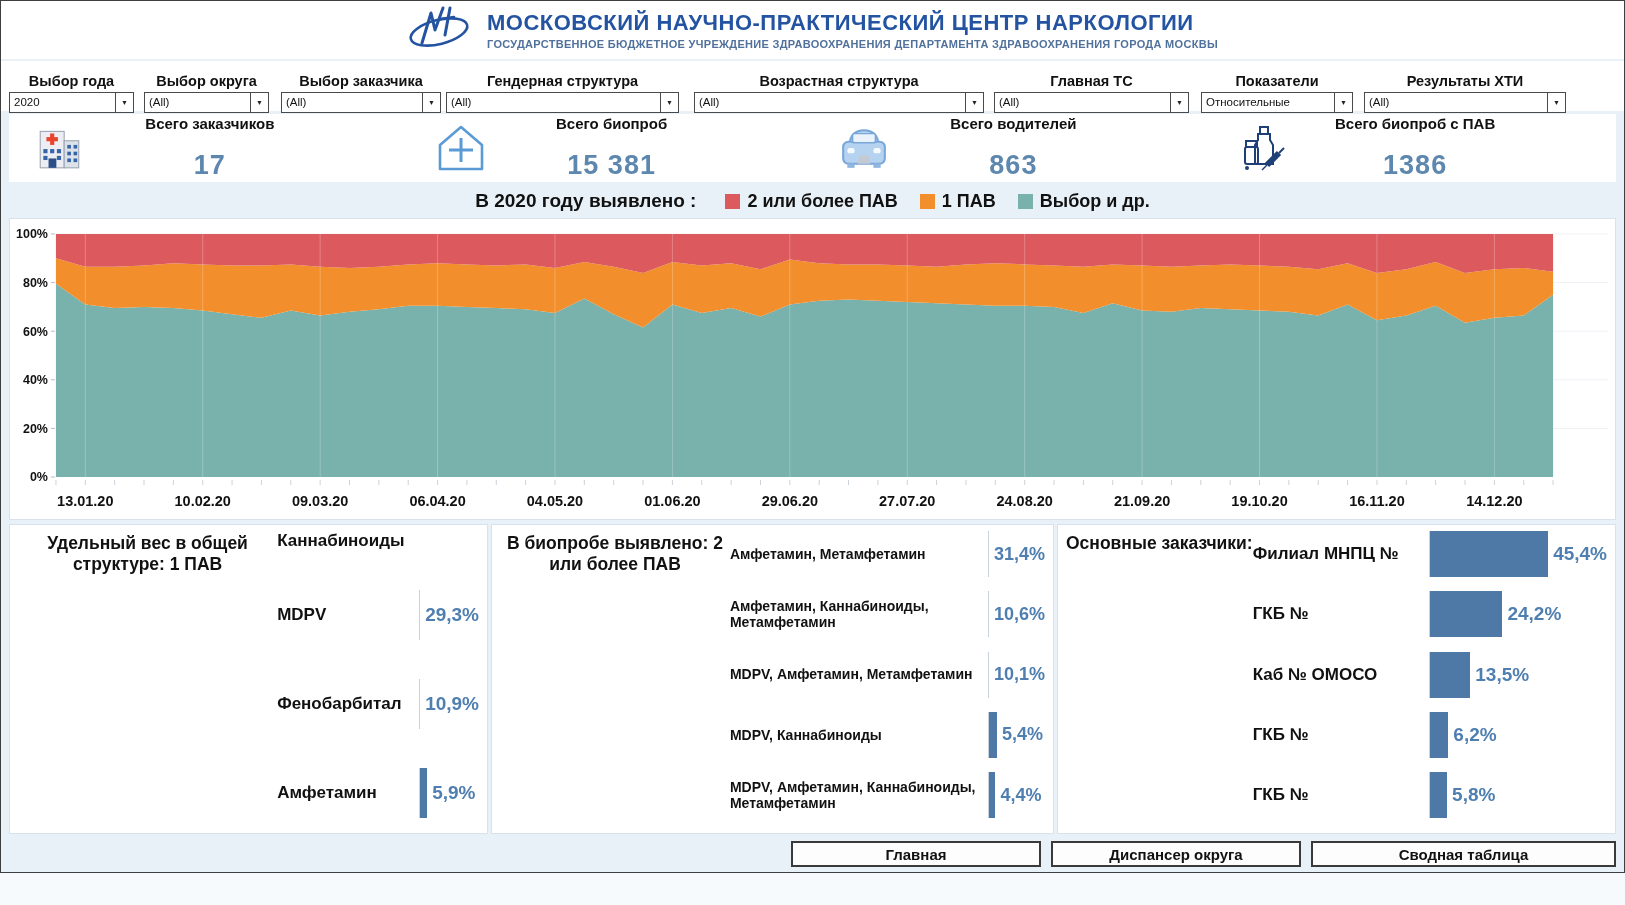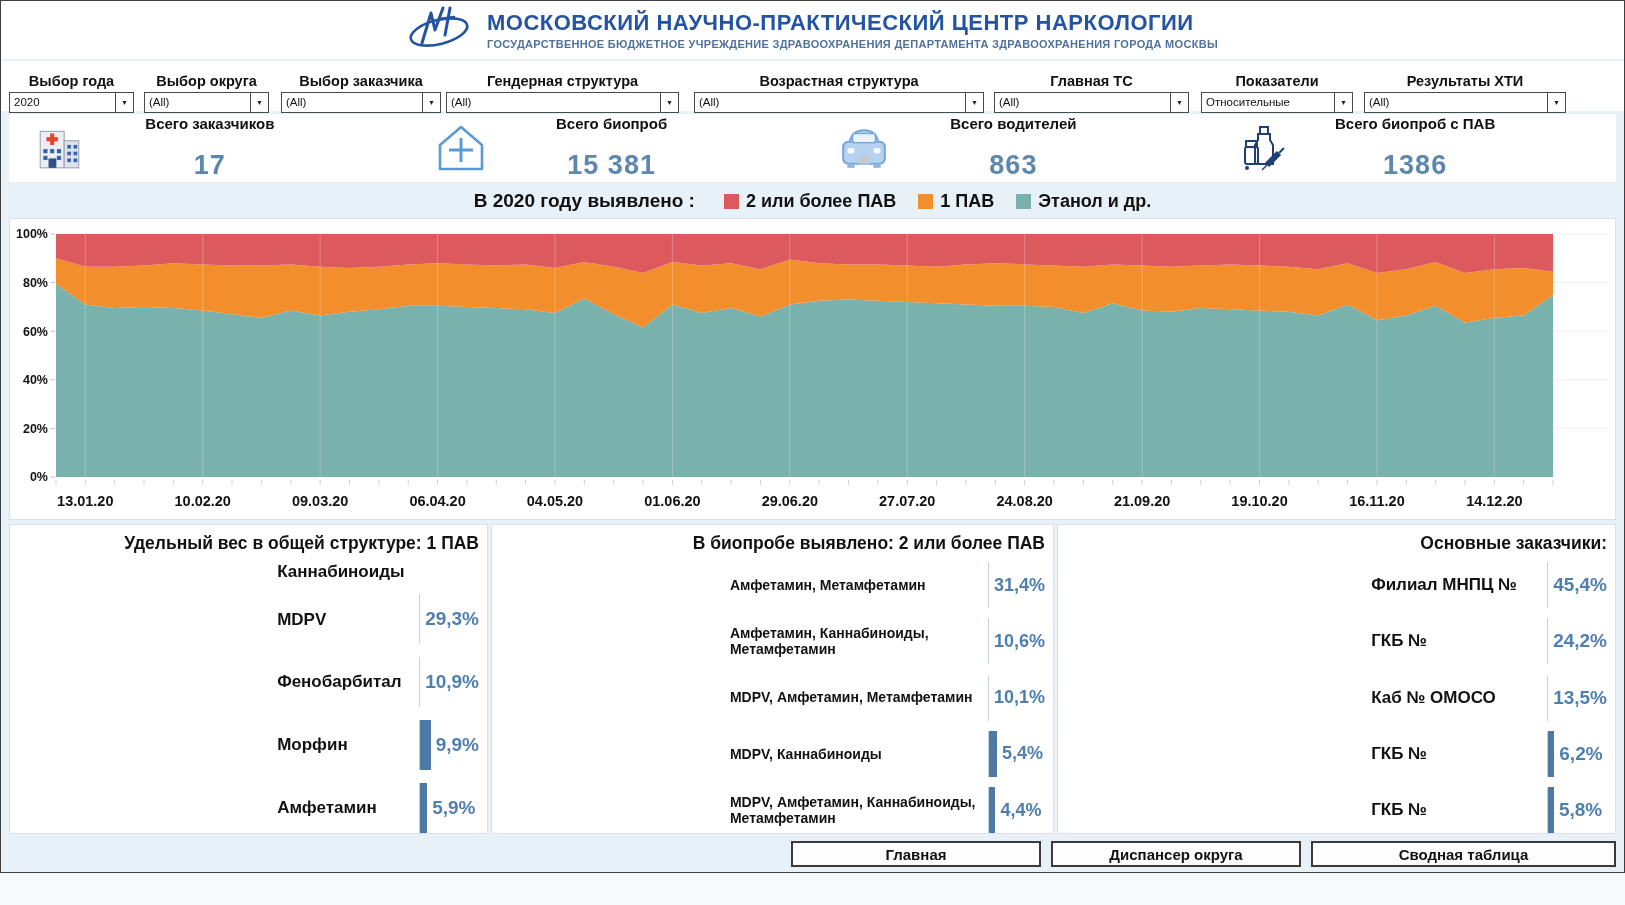--- a/index.html
+++ b/index.html
@@ -57,21 +57,21 @@
   .legend { display:flex; align-items:center; gap:22px; }
   .legend-item { display:flex; align-items:center; gap:7px; cursor:pointer; }
   .swatch { width:15px; height:15px; display:inline-block; }
   .legend-label { font-size:18px; font-weight:bold; }
   .chart-panel {
     margin:0 8px; height:302px; background:#fff; border:1px solid #d9e2ec;
   }
   .chart-panel svg { display:block; width:100%; height:100%; }
   
   .panels { display:flex; gap:3px; margin:4px 8px 0 8px; height:310px; }
-  .panel { background:#fff; border:1px solid #d9e2ec; padding:6px 8px 0 8px; display:flex; flex-direction:column;align-items:flex-end; }
+  .panel { background:#fff; border:1px solid #d9e2ec; padding:6px 8px 15px 8px; display:flex; flex-direction:row; }
   .panel-title { text-align:center; font-size:17.5px; font-weight:bold; margin:2px 0 8px 0; }
   .rows { flex:1; display:flex; flex-direction:column; justify-content:space-between; }
   .brow { display:flex; align-items:center; }
   .brow-label { font-weight:bold; line-height:1.15; padding-right:6px; }
   .track { flex:1; align-self:stretch; border-left:1px solid #c9d1da; display:flex; align-items:center; }
   .bar { background:#4e79a7; }
   .pct { margin-left:5px; font-weight:bold; color:#4f7fb0; white-space:nowrap; }
   
   .navrow { display:flex; justify-content:flex-end; gap:10px; margin:7px 8px 0 0; }
   .nav-btn {
@@ -234,21 +234,21 @@
         <span class="legend-item">
           <span class="swatch" style="background: rgb(220, 90, 94);"></span>
           <span class="legend-label">2 или более ПАВ</span>
         </span>
         <span class="legend-item">
           <span class="swatch" style="background: rgb(242, 142, 43);"></span>
           <span class="legend-label">1 ПАВ</span>
         </span>
         <span class="legend-item">
           <span class="swatch" style="background: rgb(121, 177, 172);"></span>
-          <span class="legend-label">Этанол и др.</span>
+          <span class="legend-label">Выбор и др.</span>
         </span>
       </div>
   </div>
 
   <div class="chart-panel">
     <svg id="area-svg" preserveAspectRatio="none" viewBox="0 0 1607 300">
         <line x1="46" x2="1600" y1="209.4" y2="209.4" stroke="#eef1f5" stroke-width="1"></line>
         <line x1="46" x2="1600" y1="160.8" y2="160.8" stroke="#eef1f5" stroke-width="1"></line>
         <line x1="46" x2="1600" y1="112.19999999999999" y2="112.19999999999999" stroke="#eef1f5" stroke-width="1"></line>
         <line x1="46" x2="1600" y1="63.599999999999994" y2="63.599999999999994" stroke="#eef1f5" stroke-width="1"></line>
@@ -364,27 +364,20 @@
             </div>
           </div>
           <div class="brow">
             <div class="brow-label" style="width: 142px; font-size: 17px;">Фенобарбитал</div>
             <div class="track">
               <div class="bar" style="height: 50px; width: 22.2449%; background: rgb(78, 121, 167);"></div>
               <span class="pct" style="font-size: 19px; color: rgb(79, 127, 176);">10,9%</span>
             </div>
           </div>
           <div class="brow">
-            <div class="brow-label" style="width: 142px; font-size: 17px;">Морфин</div>
-            <div class="track">
-              <div class="bar" style="height: 50px; width: 20.2041%; background: rgb(78, 121, 167);"></div>
-              <span class="pct" style="font-size: 19px; color: rgb(79, 127, 176);">9,9%</span>
-            </div>
-          </div>
-          <div class="brow">
             <div class="brow-label" style="width: 142px; font-size: 17px;">Амфетамин</div>
             <div class="track">
               <div class="bar" style="height: 50px; width: 12.0408%; background: rgb(78, 121, 167);"></div>
               <span class="pct" style="font-size: 19px; color: rgb(79, 127, 176);">5,9%</span>
             </div>
           </div>
         </div>
       </section>
       <section class="panel" style="flex: 0 0 563px;">
         <div class="panel-title">В биопробе выявлено: 2 или более ПАВ</div>

